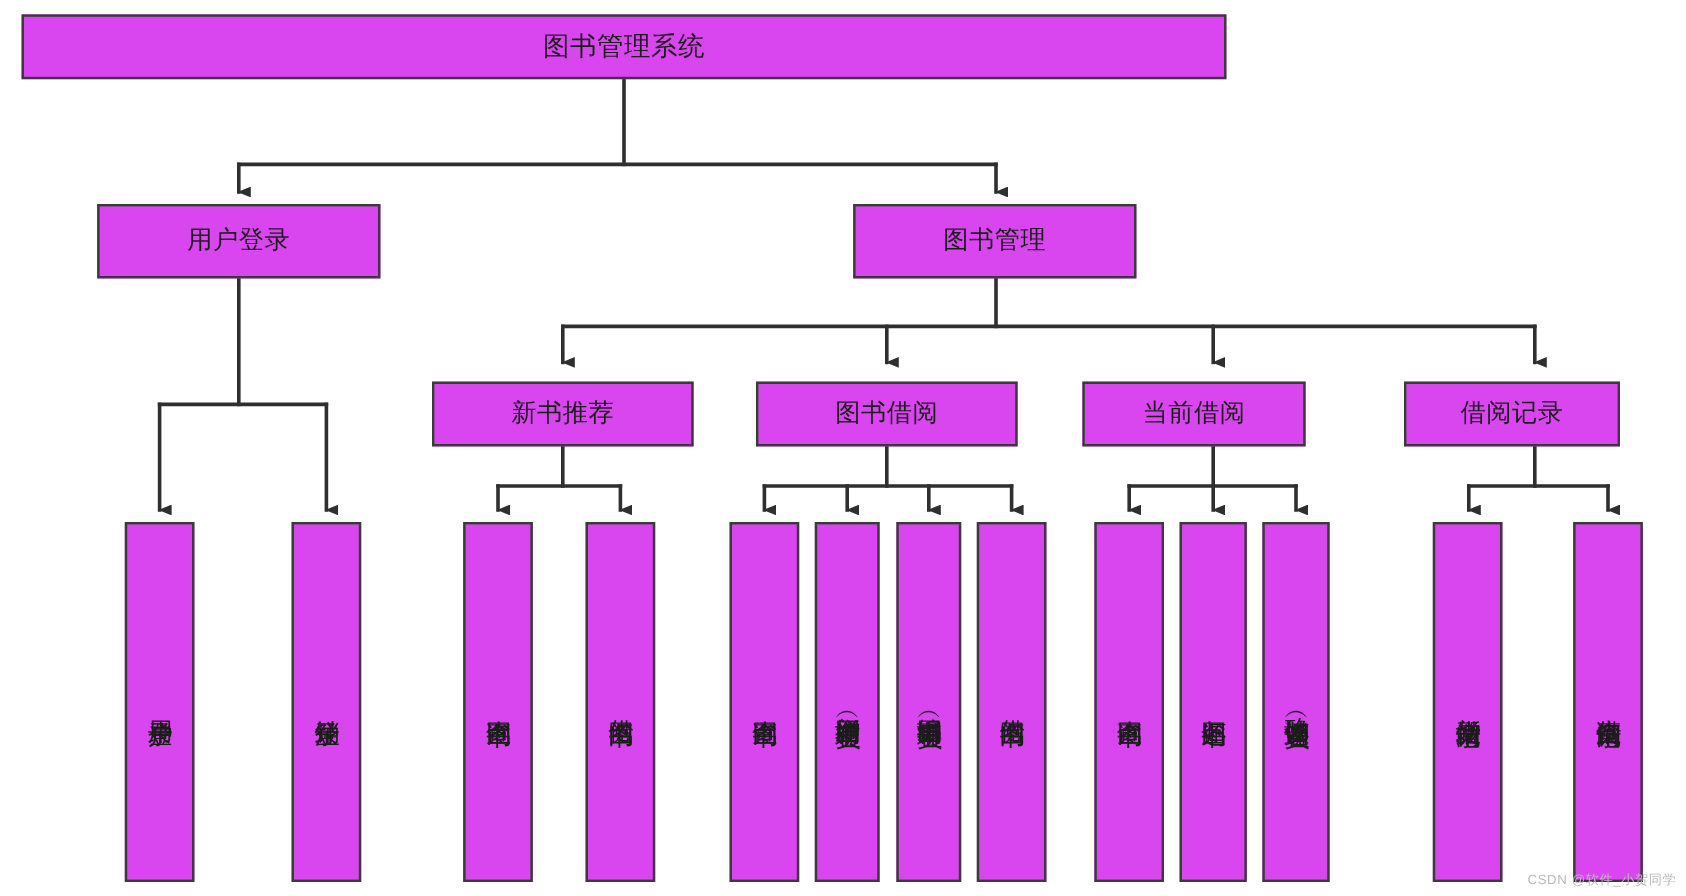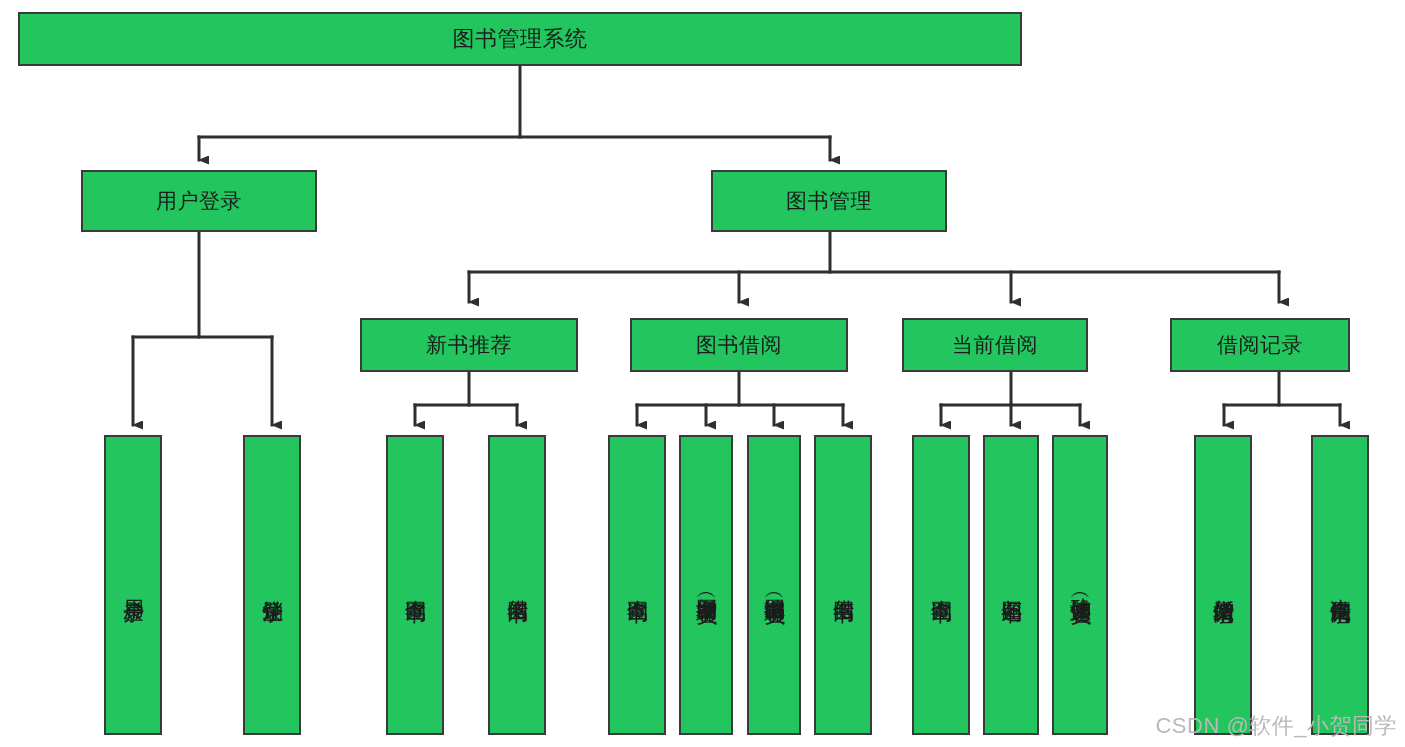--- a/index.html
+++ b/index.html
@@ -23,27 +23,26 @@
     position: absolute;
     left: 0;
     top: 0;
     width: 1405px;
     height: 747px;
     pointer-events: none;
   }
   .node {
     position: absolute;
     box-sizing: border-box;
-    background: #22c55e;
+    background: #d946ef;
     border: 2.5px solid #3a3a3a;
     display: flex;
     align-items: center;
     justify-content: center;
     text-align: center;
-    font-family: Liberation Serif, serif;
   }
   .node .label {
     display: block;
     font-size: 21px;
     line-height: 1.18;
     letter-spacing: 0.5px;
     color: #1c1c1c;
     white-space: nowrap;
   }
   .node.vertical {
@@ -59,21 +58,21 @@
     letter-spacing: 1px;
     max-height: 262px;
   }
   .node.root .label {
     font-size: 22px;
   }
   #watermark {
     position: absolute;
     right: 8px;
     bottom: 6px;
-    font-size: 22px;
+    font-size: 11px;
     color: #b9b9b9;
     letter-spacing: 0.5px;
     white-space: nowrap;
   }
 </style>
 </head>
 <body>
 
 <div id="diagram-root">
 

